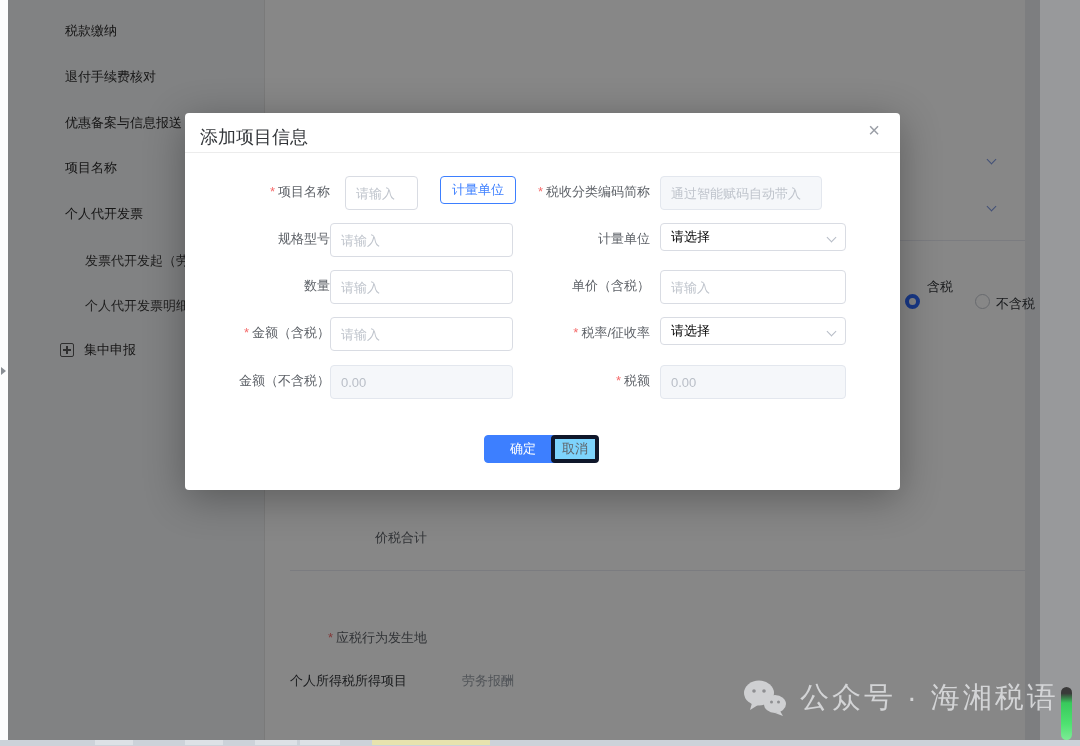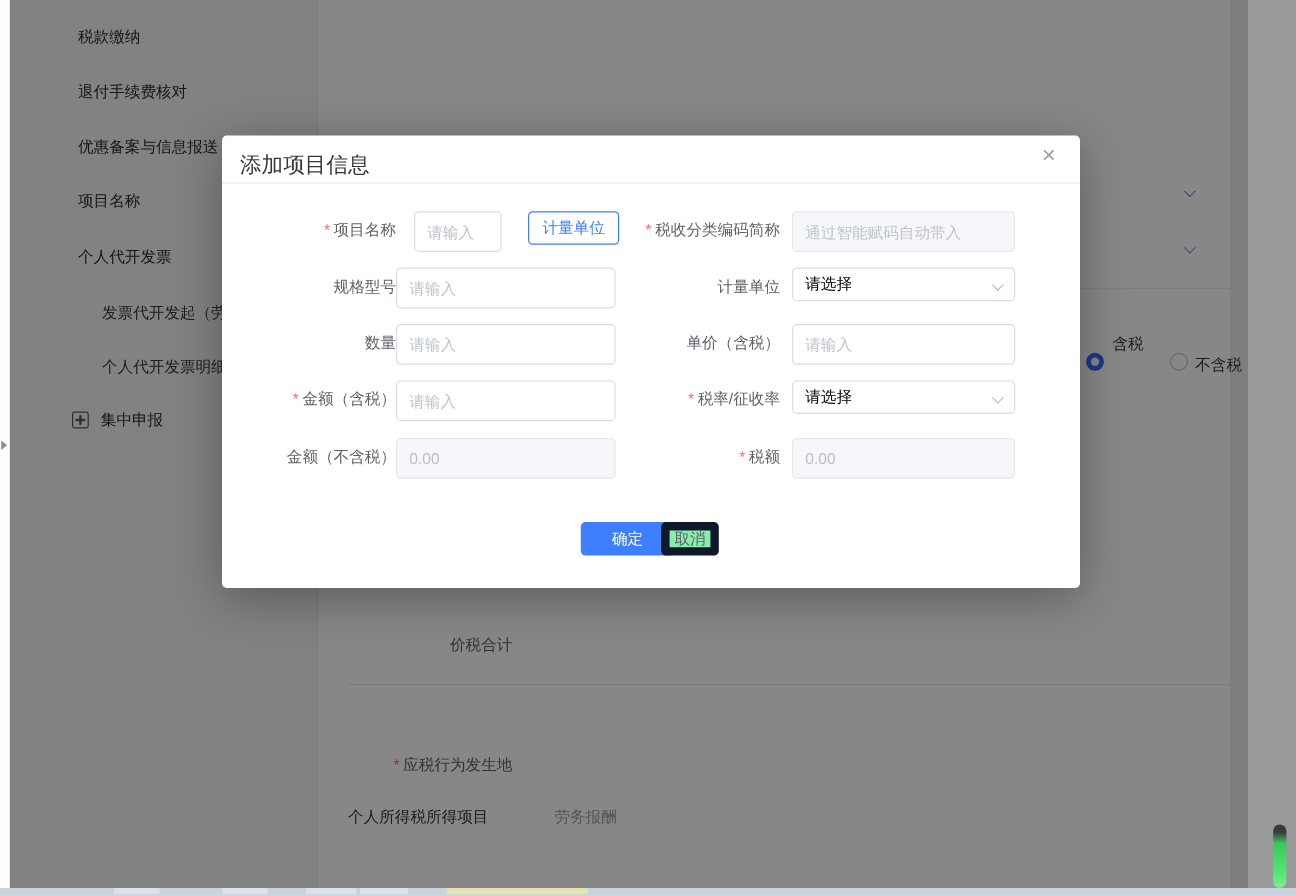--- a/index.html
+++ b/index.html
@@ -53,21 +53,21 @@
   .arrow.right { left:1017px; top:492px; border-top:4px solid transparent; border-bottom:4px solid transparent; border-left:5px solid #7a7d82; }
 
   .sec-bar { position:absolute; left:290px; top:589px; width:3px; height:15px; background:#2f6bff; }
   .sec-title { position:absolute; left:301px; top:588px; font-size:14px; font-weight:bold; color:#33363a; }
 
   .qmark { position:absolute; left:426px; top:673px; width:14px; height:14px; border:1px solid #9ba1aa; border-radius:50%;
            font-size:10px; color:#9ba1aa; text-align:center; line-height:13px; }
 
   .btn { position:absolute; height:28px; border-radius:4px; font-size:13px; font-family:inherit; cursor:pointer;
          display:flex; align-items:center; justify-content:center; }
-  .btn.ghost { background:#86efac; border:7px solid #0f172a; color:#5e6268;text-align:right; }
+  .btn.ghost { background:#7dd3fc; border:4px solid #0f172a; color:#5e6268;text-align:right; }
   .btn.blue  { background:#3d7fff; border:1px solid #3d7fff; color:#fff; }
 
   
   .mask { position:absolute; left:8px; top:0; width:1032px; height:740px; background:rgba(0,0,0,0.47); z-index:10; }
 
   
   .left-strip { position:absolute; left:0; top:0; width:8px; height:740px; background:#fdfdfd; z-index:20; }
   .collapse-handle { position:absolute; left:1px; top:367px; width:0; height:0; z-index:21;
            border-top:4px solid transparent; border-bottom:4px solid transparent; border-left:5px solid #8b8f94; }
   .right-gutter { position:absolute; left:1040px; top:0; width:40px; height:740px; background:#98999b; z-index:15; }
@@ -194,35 +194,48 @@
   <div class="collapse-handle"></div>
   <div class="right-gutter"></div>
   <div class="bottom-strip"></div>
   <div class="tb-rect" style="left:95px; width:38px;"></div>
   <div class="tb-rect" style="left:185px; width:38px;"></div>
   <div class="tb-rect" style="left:255px; width:42px;"></div>
   <div class="tb-rect" style="left:300px; width:40px;"></div>
   <div class="tb-rect yellow" style="left:372px; width:118px;"></div>
   <div class="green-pill"></div>
 
+  <div class="watermark">
+    <svg width="46" height="38" viewBox="0 0 46 38">
+      <ellipse cx="17" cy="14" rx="15" ry="12.5" fill="#d6d7d9"></ellipse>
+      <path d="M10 24 L8 31 L16 26 Z" fill="#d6d7d9"></path>
+      <circle cx="12" cy="12" r="1.8" fill="#8f9093"></circle>
+      <circle cx="22" cy="12" r="1.8" fill="#8f9093"></circle>
+      <ellipse cx="33" cy="25" rx="11" ry="9" fill="#d6d7d9"></ellipse>
+      <path d="M38 32 L41 37 L33 34 Z" fill="#d6d7d9"></path>
+      <circle cx="29.5" cy="23" r="1.5" fill="#8f9093"></circle>
+      <circle cx="36.5" cy="23" r="1.5" fill="#8f9093"></circle>
+    </svg>
+    <span class="txt">公众号 · 海湘税语</span>
+  </div>
 
   <div class="modal">
     <div class="m-title">添加项目信息</div>
     <div class="m-close">×</div>
     <div class="m-hr"></div>
 
     <div class="mlab" style="left:25px; top:70px; width:120px;">
       <i class="req">*</i><span>项目名称</span>
     </div>
     <input class="minp" style="left: 160px; top: 63px; width: 73px;" placeholder="请输入">
     <button class="smart-btn">计量单位</button>
     <div class="mlab" style="left:335px; top:70px; width:130px;">
       <i class="req">*</i><span>税收分类编码简称</span>
     </div>
-    <input class="minp dis" style="left: 475px; top: 63px; width: 186px;" readonly="" placeholder="通过智能赋码自动带入">
+    <input class="minp dis" style="left: 475px; top: 63px; width: 162px;" readonly="" placeholder="通过智能赋码自动带入">
 
     <div class="mlab" style="left:25px; top:117px; width:120px;">规格型号</div>
     <input class="minp" style="left: 145px; top: 110px; width: 183px;" placeholder="请输入">
     <div class="mlab" style="left:345px; top:117px; width:120px;">计量单位</div>
     <div class="msel" style="left:475px; top:110px; width:186px;">
       <span class="ph">请选择</span>
       <i class="chev"></i>
     </div>
 
     <div class="mlab" style="left:25px; top:164px; width:120px;">数量</div>

